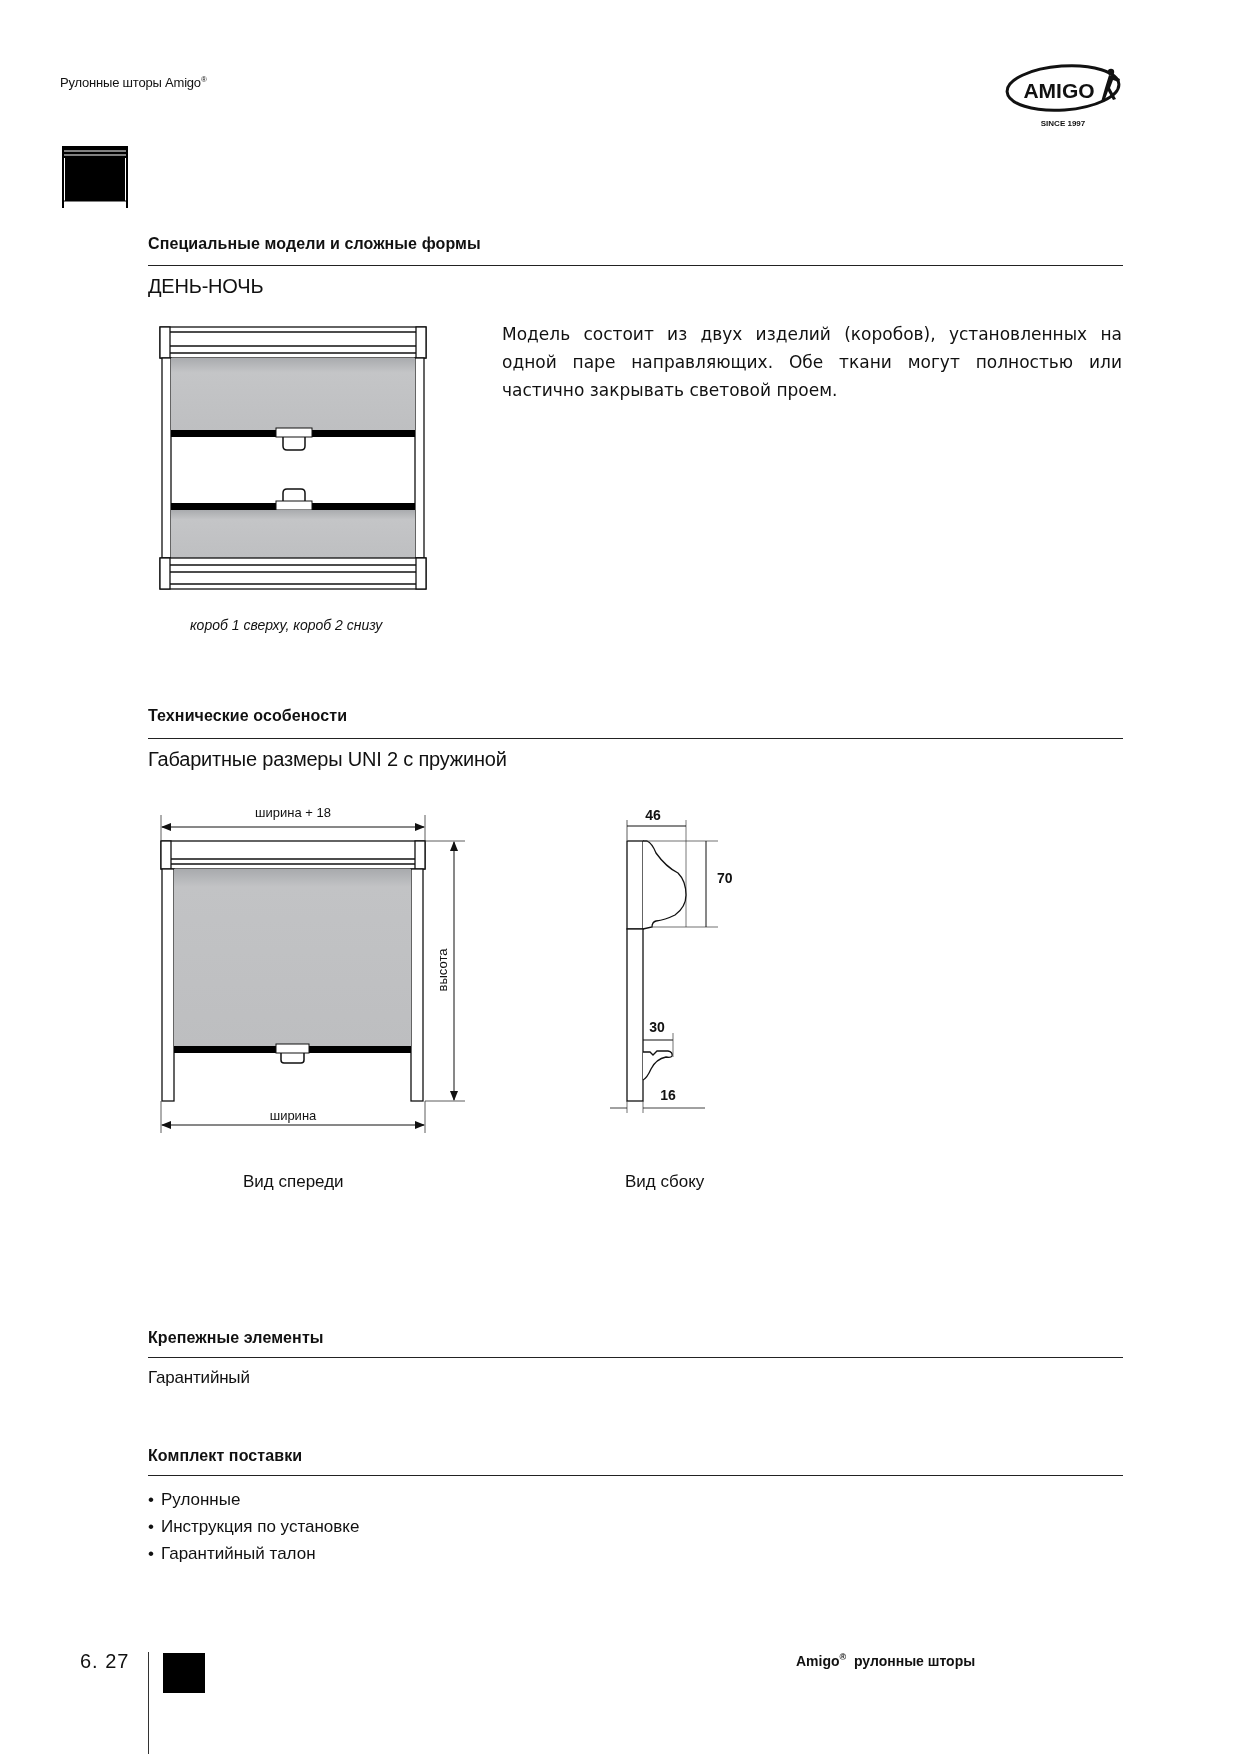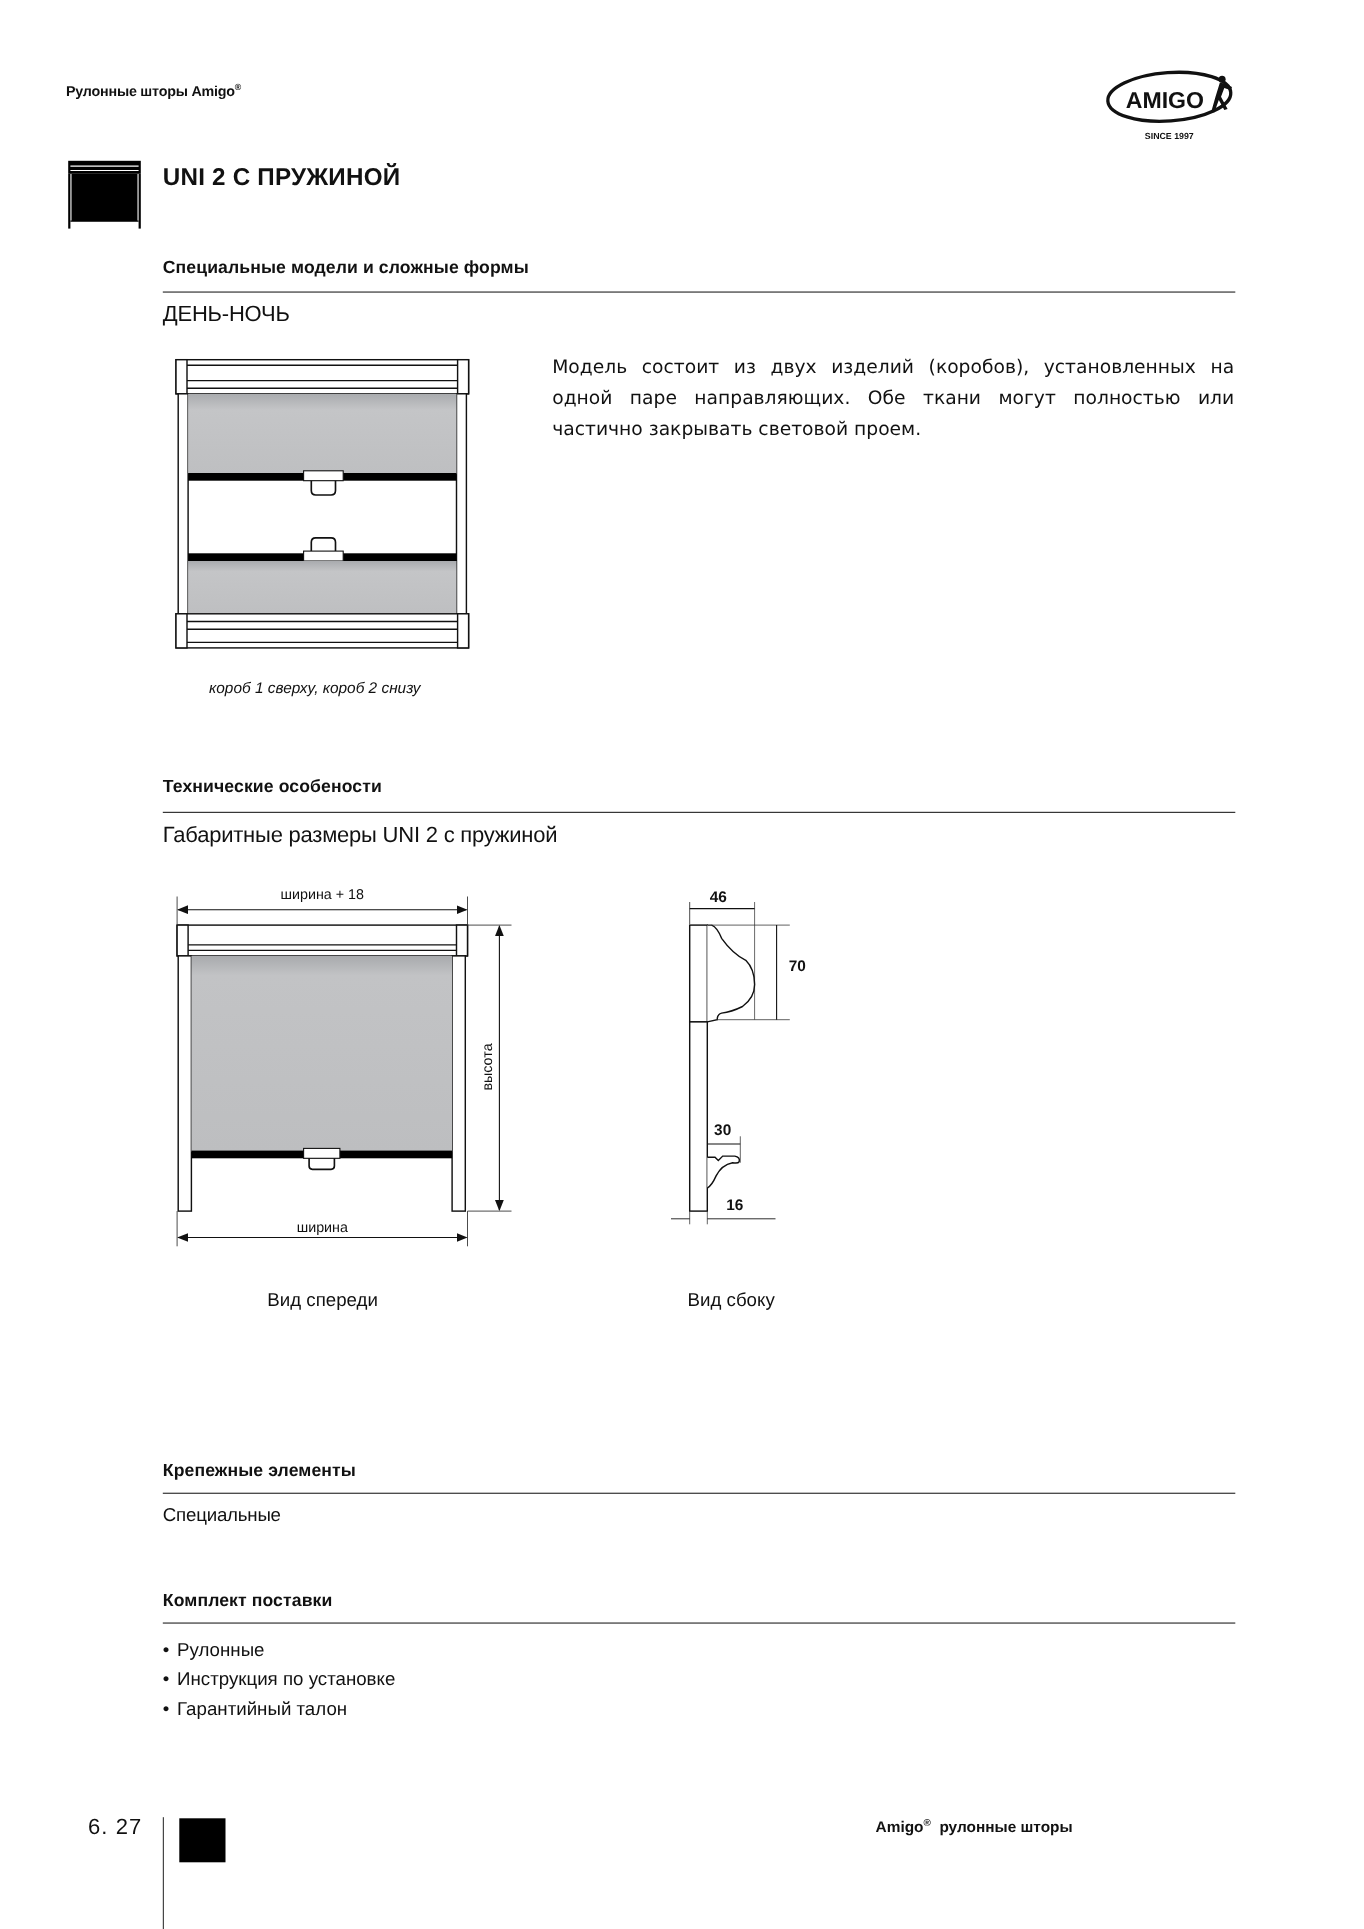--- a/index.html
+++ b/index.html
@@ -1,18 +1,18 @@
 <!DOCTYPE html>
 <html><head>
 <meta charset="utf-8">
 <style>
   html, body { margin:0; padding:0; background:#ffffff; }
   body { width:1240px; height:1754px; position:relative; font-family:"Liberation Sans", sans-serif; color:#111; overflow:hidden; }
   .abs { position:absolute; }
-  .hdr-left { left:60px; top:75px; font-size:13px; font-weight:bold; letter-spacing:-0.2px; }
+  .hdr-left { left:60px; top:75px; font-size:13px; font-weight:normal; letter-spacing:-0.2px; }
   .hdr-left sup { font-size:8px; }
   .logo { left:1003px; top:58px; width:128px; height:72px; }
   .title-icon { left:60px; top:146px; width:70px; height:62px; }
   .title { left:148px; top:143px; font-size:22px; font-weight:bold; line-height:35px; letter-spacing:0.2px; }
   .section-h { left:148px; font-size:16px; font-weight:bold; letter-spacing:0.1px;text-align:right; }
   .rule { left:148px; width:975px; height:0; border-top:1.5px solid #222; }
   .sub { left:148px; font-size:20px; font-family:"Liberation Sans Narrow","Liberation Sans", sans-serif; letter-spacing:-0.2px; }
   .desc { left:502px; top:320px; width:620px; font-size:17px; line-height:28px; text-align:justify; font-family:"DejaVu Sans", sans-serif; transform-origin:left top; }
   .caption { left:190px; top:617px; font-size:14px; font-style:italic; }
   .view-label { font-size:17px; top:1172px; }
@@ -47,21 +47,20 @@
     <rect x="2" y="0" width="66" height="12" fill="#000"></rect>
     <line x1="4" y1="5" x2="66" y2="5" stroke="#fff" stroke-width="1"></line>
     <line x1="4" y1="9" x2="66" y2="9" stroke="#fff" stroke-width="1"></line>
     <rect x="5" y="12" width="60" height="43" fill="#000"></rect>
     <rect x="2" y="12" width="2" height="50" fill="#000"></rect>
     <rect x="66" y="12" width="2" height="50" fill="#000"></rect>
     <line x1="4" y1="55" x2="66" y2="55" stroke="#000" stroke-width="1"></line>
   </svg>
 </div>
 <div class="abs title">
-  <div>UNI 2 С ПРУЖИНОЙ</div>
 </div>
 
 <div class="abs section-h" style="top:235px;">Специальные модели и сложные формы</div>
 <div class="abs rule" style="top:265px;"></div>
 <div class="abs sub" style="top:275px;">ДЕНЬ-НОЧЬ</div>
 
 <div class="abs" style="left:158px; top:325px;">
   <svg width="272" height="268" viewBox="0 0 272 268">
     <defs>
       <linearGradient id="fab" x1="0" y1="0" x2="0" y2="1">
@@ -186,21 +185,21 @@
     <line x1="53" y1="306" x2="53" y2="318" stroke="#333" stroke-width="0.7"></line>
     <line x1="20" y1="313" x2="37" y2="313" stroke="#111" stroke-width="0.8"></line>
     <line x1="53" y1="313" x2="115" y2="313" stroke="#111" stroke-width="0.8"></line>
     <text x="78" y="305" text-anchor="middle" font-size="14" font-weight="bold" font-family="Liberation Sans, sans-serif" fill="#111">16</text>
   </svg>
 </div>
 <div class="abs view-label" style="left:625px;">Вид сбоку</div>
 
 <div class="abs section-h" style="top:1329px;">Крепежные элементы</div>
 <div class="abs rule" style="top:1357px;"></div>
-<div class="abs sub" style="top:1368px; font-size:17px;">Специальные</div>
+<div class="abs sub" style="top:1368px; font-size:17px;">Гарантийный</div>
 
 <div class="abs section-h" style="top:1447px;">Комплект поставки</div>
 <div class="abs rule" style="top:1475px;"></div>
 <ul class="abs bullets">
   <li>Рулонные</li>
   <li>Инструкция по установке</li>
   <li>Гарантийный талон</li>
 </ul>
 
 <div class="abs page-num">6. 27</div>

